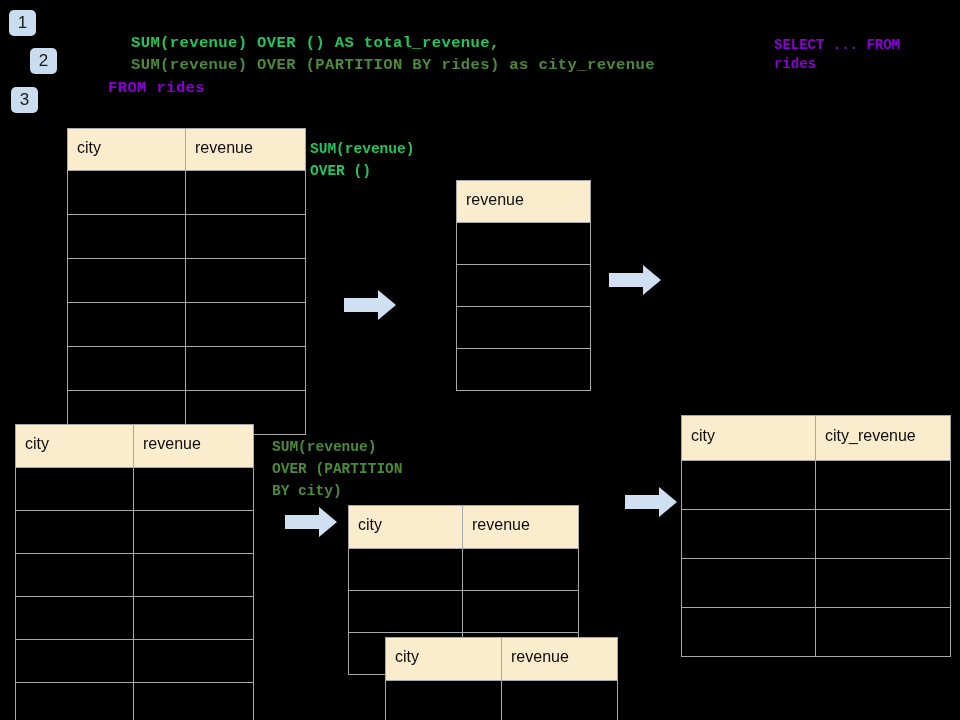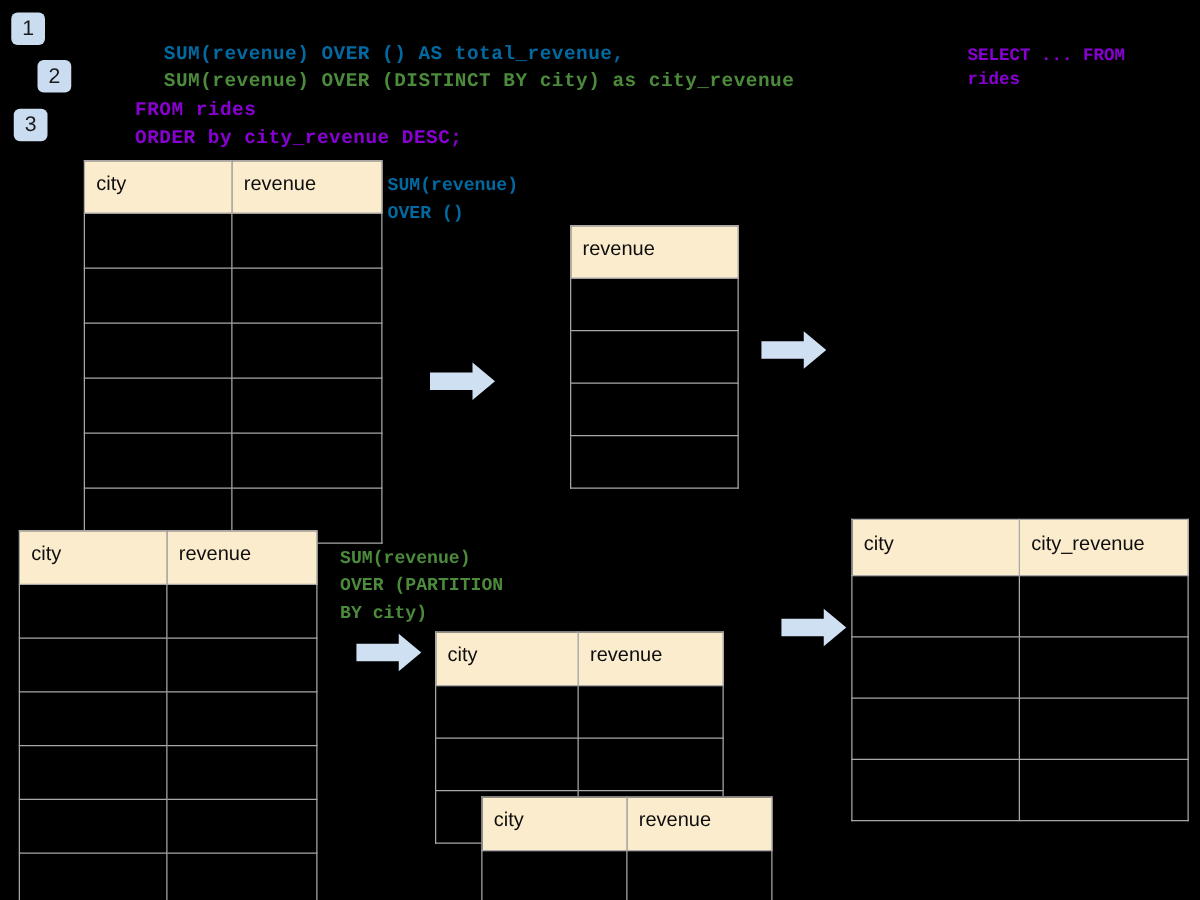--- a/index.html
+++ b/index.html
@@ -34,21 +34,21 @@
   .code {
     position: absolute;
     font-family: "Liberation Mono", "DejaVu Sans Mono", monospace;
     font-size: 15.5px;
     font-weight: bold;
     letter-spacing: 0.4px;
     white-space: pre;
     line-height: 22px;
   }
   .c-purple { color: #8a00d4; }
-  .c-red    { color: #0369a1; }
+  .c-red    { color: #22c55e; }
   .c-green  { color: #4c8b3c; }
 
   
   .annot {
     position: absolute;
     font-family: "Liberation Mono", "DejaVu Sans Mono", monospace;
     font-size: 14.5px;
     font-weight: bold;
     white-space: pre;
     line-height: 22px;
@@ -87,23 +87,22 @@
 </head>
 <body>
 
 <div id="canvas">
 
   <div class="badge" style="left:9px;  top:10px;">1</div>
   <div class="badge" style="left:30px; top:48px;">2</div>
   <div class="badge" style="left:11px; top:87px;">3</div>
 
   <div class="code c-red" style="left:131px; top:32px;">SUM(revenue) OVER () AS total_revenue,</div>
-  <div class="code c-green" style="left:131px; top:54px;">SUM(revenue) OVER (DISTINCT BY city) as city_revenue</div>
+  <div class="code c-green" style="left:131px; top:54px;">SUM(revenue) OVER (PARTITION BY rides) as city_revenue</div>
   <div class="code c-purple" style="left:108px; top:77px;">FROM rides</div>
-  <div class="code c-purple" style="left:108px; top:99px;">ORDER by city_revenue DESC;</div>
 
   <div class="annot c-purple" style="left:774px; top:36px; line-height:19px; font-size:14px;">SELECT ... FROM
 rides</div>
 
   <div class="annot c-red" style="left:310px; top:138px;">SUM(revenue)
 OVER ()</div>
 
   <div class="annot c-green" style="left:272px; top:436px;">SUM(revenue)
 OVER (PARTITION
 BY city)</div>

